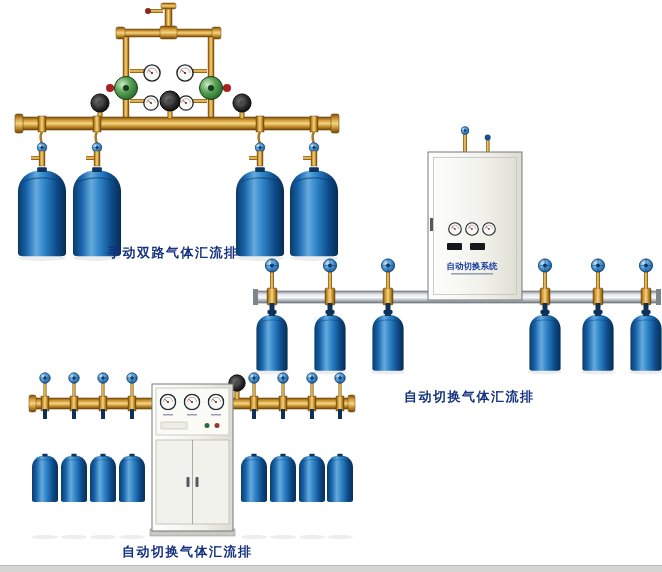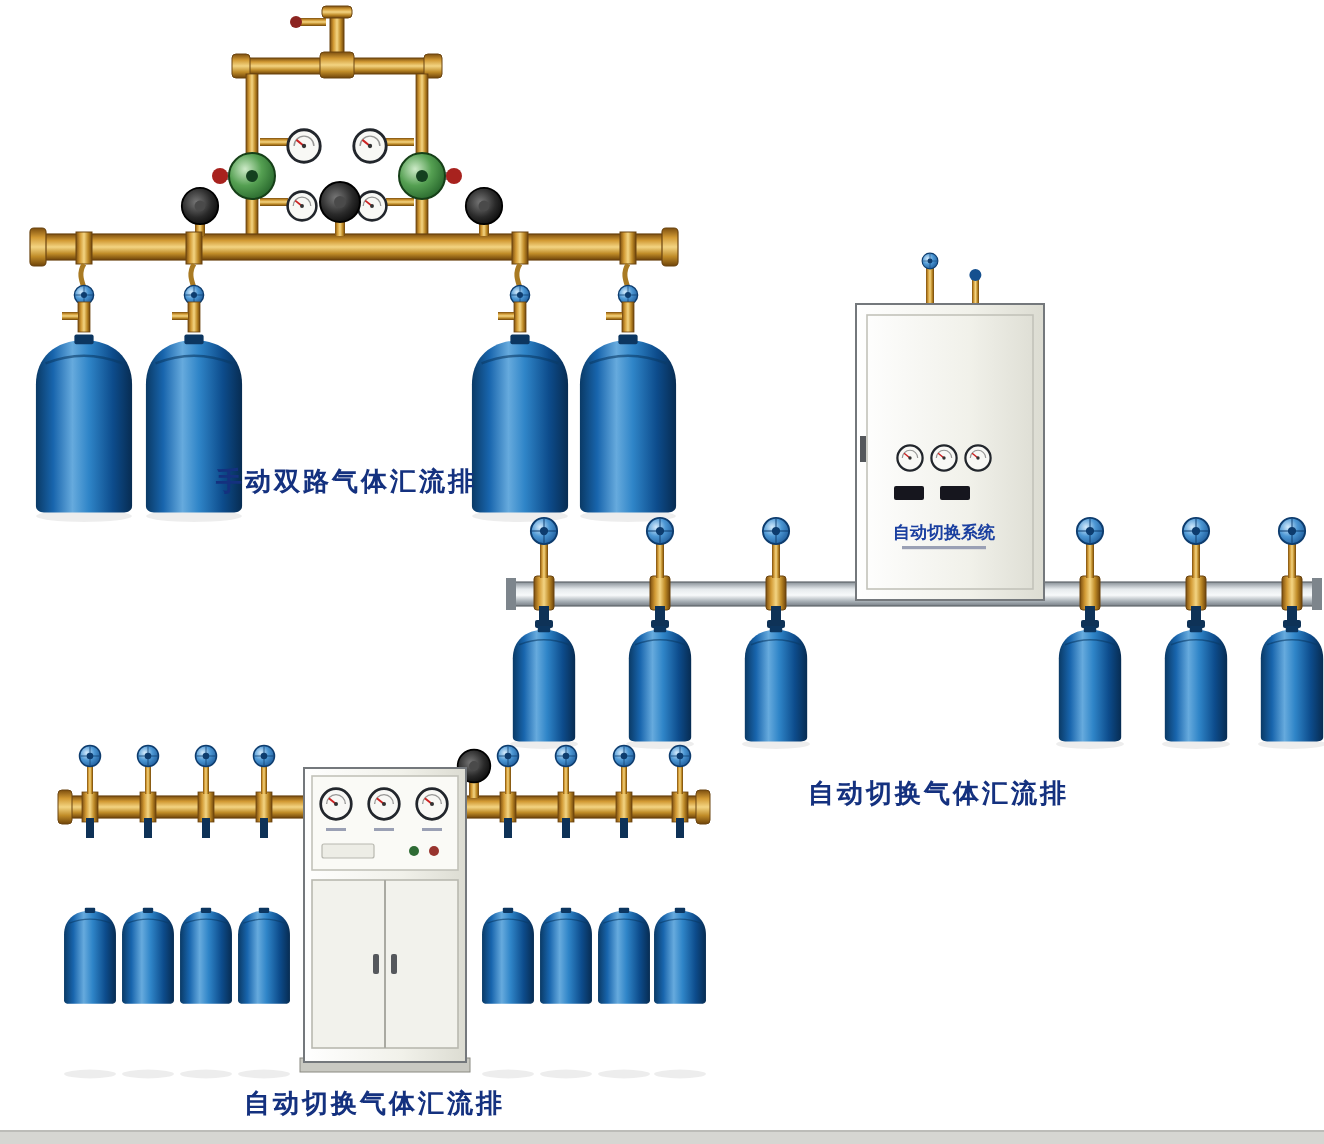--- a/index.html
+++ b/index.html
@@ -333,19 +333,19 @@
       <circle cx="207" cy="425.5" r="2.5" fill="#2e6b34"></circle>
       <circle cx="217" cy="425.5" r="2.5" fill="#98342e"></circle>
       <rect x="156" y="440" width="73" height="84" fill="#f2f2ec" stroke="#b8b8b0" stroke-width="0.8"></rect>
       <line x1="192.5" y1="440" x2="192.5" y2="524" stroke="#aaaaa2" stroke-width="1"></line>
       <rect x="186.5" y="477" width="3" height="10" rx="1" fill="#55585c"></rect>
       <rect x="195.5" y="477" width="3" height="10" rx="1" fill="#55585c"></rect>
     </g>
   </g>
 </svg>
 
-<div class="caption" style="left:108px;top:232px;">手动双路气体汇流排</div>
+<div class="caption" style="left:108px;top:244px;">手动双路气体汇流排</div>
 <div class="caption" style="left:404px;top:388px;">自动切换气体汇流排</div>
 <div class="caption" style="left:122px;top:543px;">自动切换气体汇流排</div>
 
 <div class="bottom-strip"></div>
 
 </div>
 
 </body></html>

